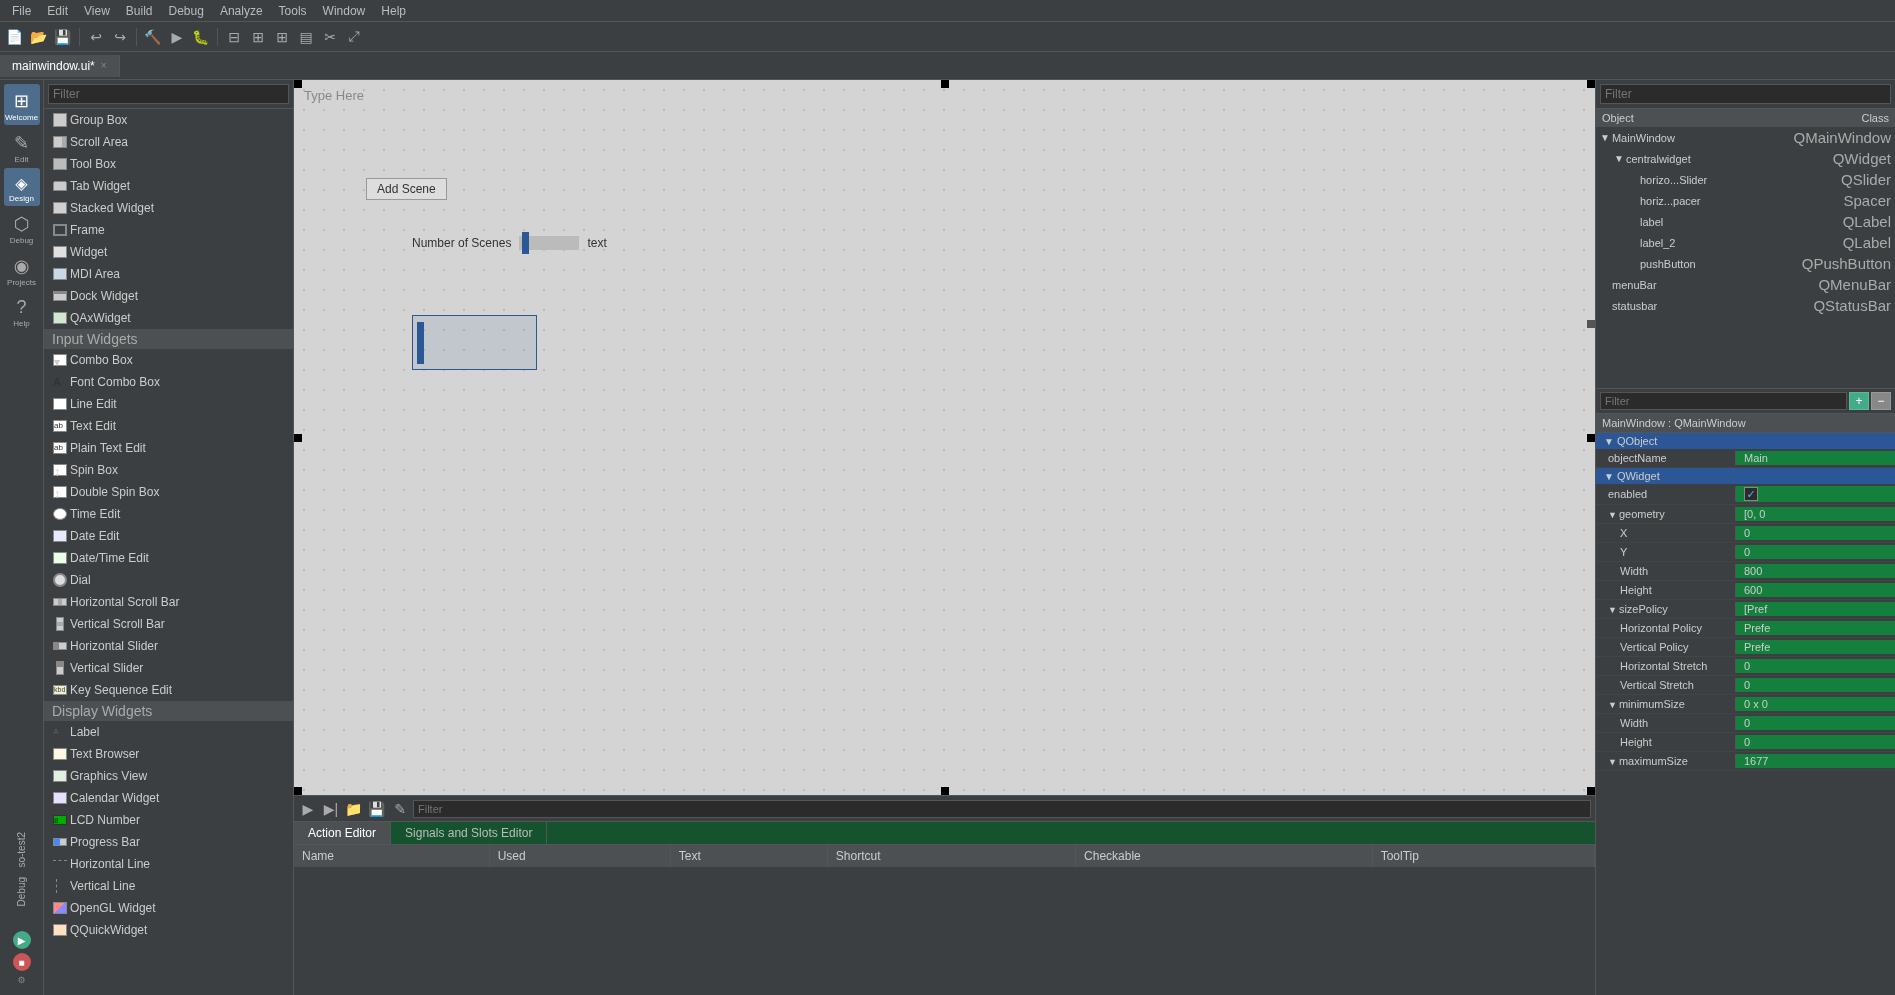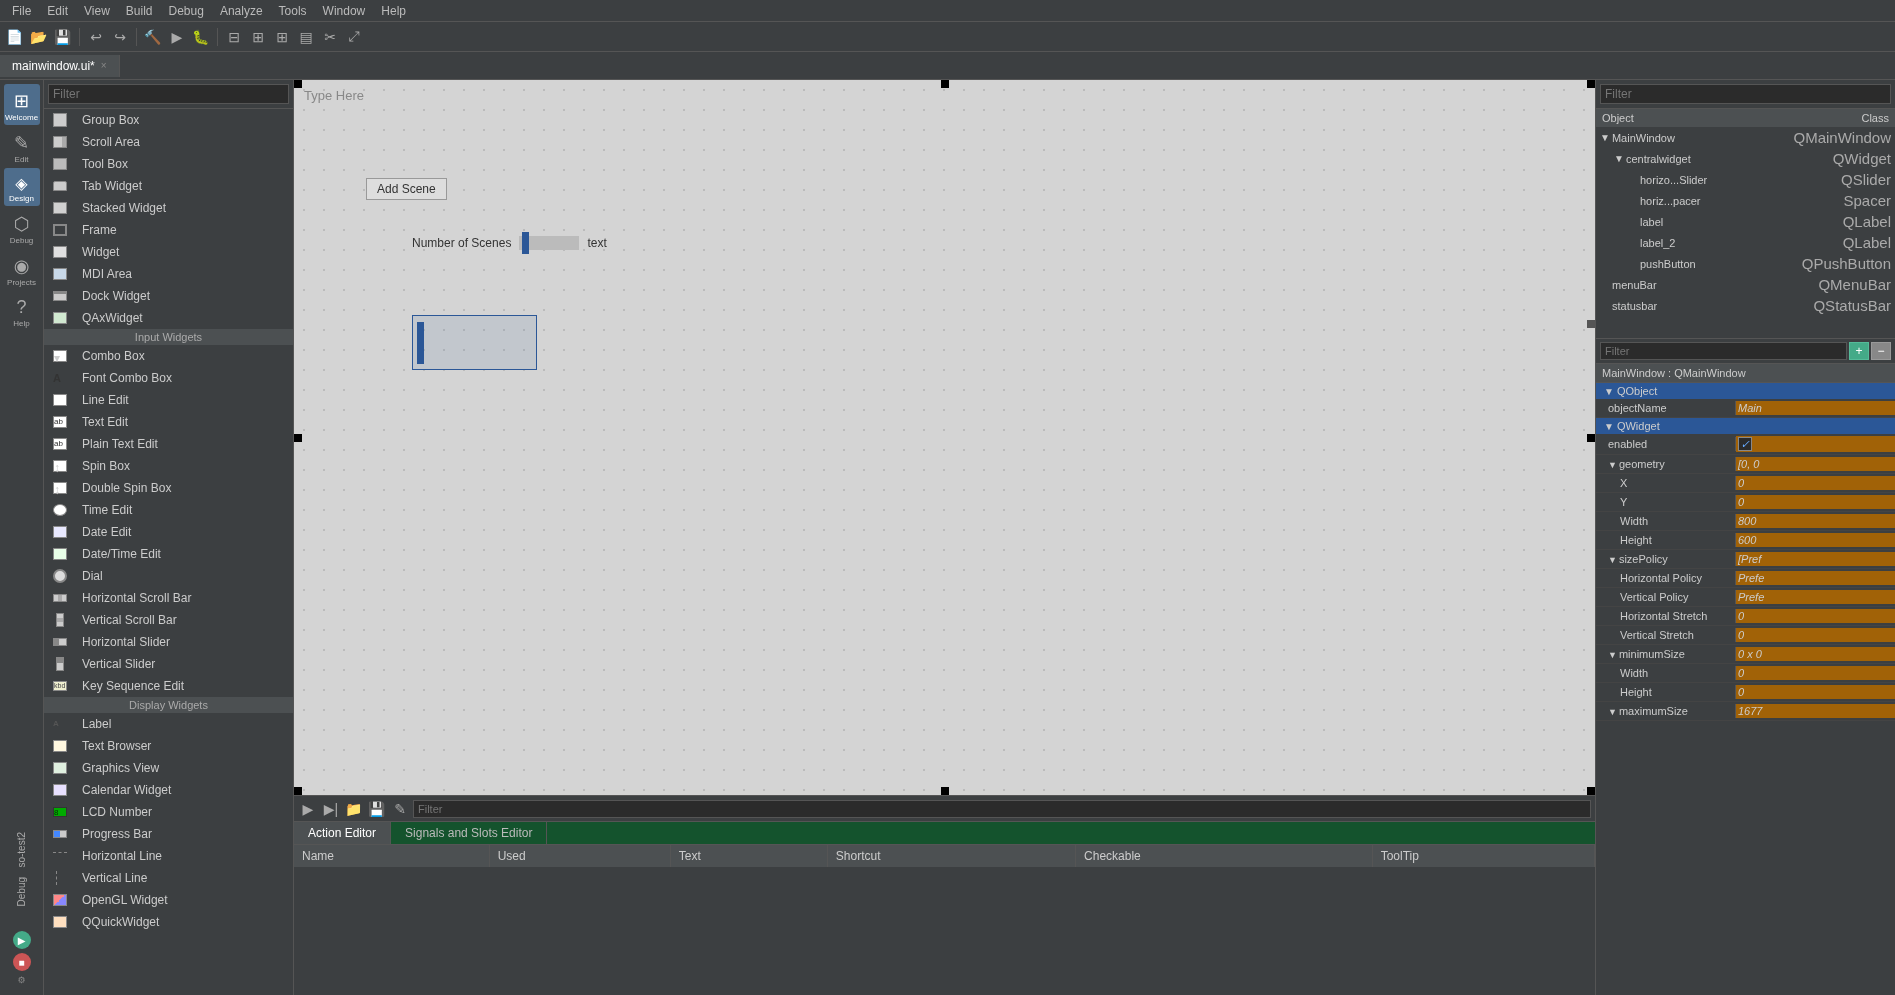--- a/index.html
+++ b/index.html
@@ -24,23 +24,23 @@
     .main-layout { display: flex; height: calc(995px - 22px - 30px - 28px); }
 
     
     .widget-panel { width: 250px; background: #3c3f41; border-right: 1px solid #555; display: flex; flex-direction: column; }
     .panel-filter { padding: 4px; border-bottom: 1px solid #555; }
     .panel-filter input { width: 100%; background: #2b2b2b; border: 1px solid #555; color: #ccc; padding: 2px 4px; font-size: 12px; }
     .widget-list { flex: 1; overflow-y: auto; }
     .widget-list::-webkit-scrollbar { width: 8px; }
     .widget-list::-webkit-scrollbar-track { background: #3c3f41; }
     .widget-list::-webkit-scrollbar-thumb { background: #555; }
-    .widget-item { display: flex; align-items: center; gap: 14px; padding: 3px 8px; cursor: pointer; font-size: 12px; color: #ccc; }
+    .widget-item { display: flex; align-items: center; gap: 2px; padding: 3px 8px; cursor: pointer; font-size: 12px; color: #ccc; }
     .widget-item .w-icon { width: 16px; height: 16px; display: flex; align-items: center; justify-content: center; font-size: 12px; flex-shrink: 0; }
-    .section-header { background: #4c5052; padding: 2px 8px; font-size: 11px; color: #aaa; text-align: center; }
+    .section-header { background: #4c5052; padding: 2px 8px; font-size: 14px; color: #aaa; text-align: left; }
     .canvas-container { flex: 1; background: #e8e8e8; position: relative; overflow: hidden; }
     .canvas-inner { position: absolute; inset: 0; background: #d4d4d4; background-image: radial-gradient(circle, #bbb 1px, transparent 1px); background-size: 20px 20px; }
     .canvas-toolbar { height: 26px; background: #3c3f41; border-bottom: 1px solid #555; display: flex; align-items: center; padding: 0 4px; gap: 3px; }
     .canvas-toolbar-btn { width: 20px; height: 20px; display: flex; align-items: center; justify-content: center; cursor: pointer; color: #aaa; font-size: 14px; border: 1px solid transparent; border-radius: 2px; }
     .canvas-filter-input { flex: 1; background: #2b2b2b; border: 1px solid #555; color: #ccc; padding: 1px 4px; font-size: 11px; height: 18px; }
 
     
     .bottom-panel { height: 200px; border-top: 1px solid #555; background: #3c3f41; display: flex; flex-direction: column; }
     .bottom-tabs { display: flex; border-bottom: 1px solid #555; background: #14532d; }
     .bottom-tab { padding: 4px 14px; font-size: 12px; cursor: pointer; color: #bbb; border-right: 1px solid #555; }
@@ -63,21 +63,21 @@
 
     
     .prop-header { background: #4c5052; padding: 3px 6px; font-size: 11px; color: #ccc; border-bottom: 1px solid #555; }
     .prop-filter-row { display: flex; align-items: center; padding: 3px 4px; border-bottom: 1px solid #555; gap: 2px; }
     .prop-filter-row input { flex: 1; background: #2b2b2b; border: 1px solid #555; color: #ccc; padding: 2px 4px; font-size: 11px; }
     .prop-filter-row .add-btn { width: 20px; height: 18px; background: #4a8; border: 1px solid #5b9; color: #fff; display: flex; align-items: center; justify-content: center; cursor: pointer; font-size: 12px; }
     .prop-filter-row .minus-btn { width: 20px; height: 18px; background: #888; border: 1px solid #999; color: #fff; display: flex; align-items: center; justify-content: center; cursor: pointer; font-size: 12px; }
     .prop-section-title { background: #2b5797; padding: 2px 8px; font-size: 11px; color: #ccc; display: flex; align-items: center; }
     .prop-row { display: flex; align-items: center; padding: 2px 0; border-bottom: 1px solid #444; font-size: 11px; }
     .prop-row .prop-name { width: 140px; padding: 1px 8px; color: #ccc; background: #3c3f41; border-right: 1px solid #555; }
-    .prop-row .prop-value { flex: 1; padding: 1px 2px; color: #ccc; background: #a16207; display: flex; align-items: center; font-style: italic; }
+    .prop-row .prop-value { flex: 1; padding: 1px 8px; color: #ccc; background: #15803d; display: flex; align-items: center; }
     .checkbox-val { width: 14px; height: 14px; background: #2b2b2b; border: 1px solid #888; display: inline-flex; align-items: center; justify-content: center; color: #6af; font-size: 11px; }
     .collapse-arrow { font-size: 10px; margin-right: 3px; }
 
     
     .canvas-type-here { position: absolute; top: 8px; left: 10px; font-size: 13px; color: #888; }
     .canvas-add-scene-btn { position: absolute; top: 98px; left: 72px; border: 1px solid #999; background: #ddd; padding: 3px 10px; font-size: 12px; cursor: pointer; color: #333; }
     .canvas-number-scenes { position: absolute; top: 156px; left: 118px; font-size: 12px; color: #333; display: flex; align-items: center; gap: 8px; }
 
     
     .ci-box { display: inline-block; width: 14px; height: 14px; border: 1px solid #888; background: #ccc; }
@@ -499,21 +499,21 @@
         </table>
       </div>
     </div>
   </div>
 
   <div class="right-panel">
     <div class="right-filter">
       <input type="text" placeholder="Filter" style="">
     </div>
 
-    <div class="object-tree" style="height:230px;overflow-y:auto;">
+    <div class="object-tree" style="height:280px;overflow-y:auto;">
       <div class="obj-tree-header">
         <span>Object</span>
         <span>Class</span>
       </div>
       <div id="obj-tree-rows">
           <div class="obj-tree-row">
             <span style="width:0px;display:inline-block;"></span>
             <span class="tree-arrow">▼</span>
             <span class="obj-name">MainWindow</span>
             <span class="obj-class">QMainWindow</span>

